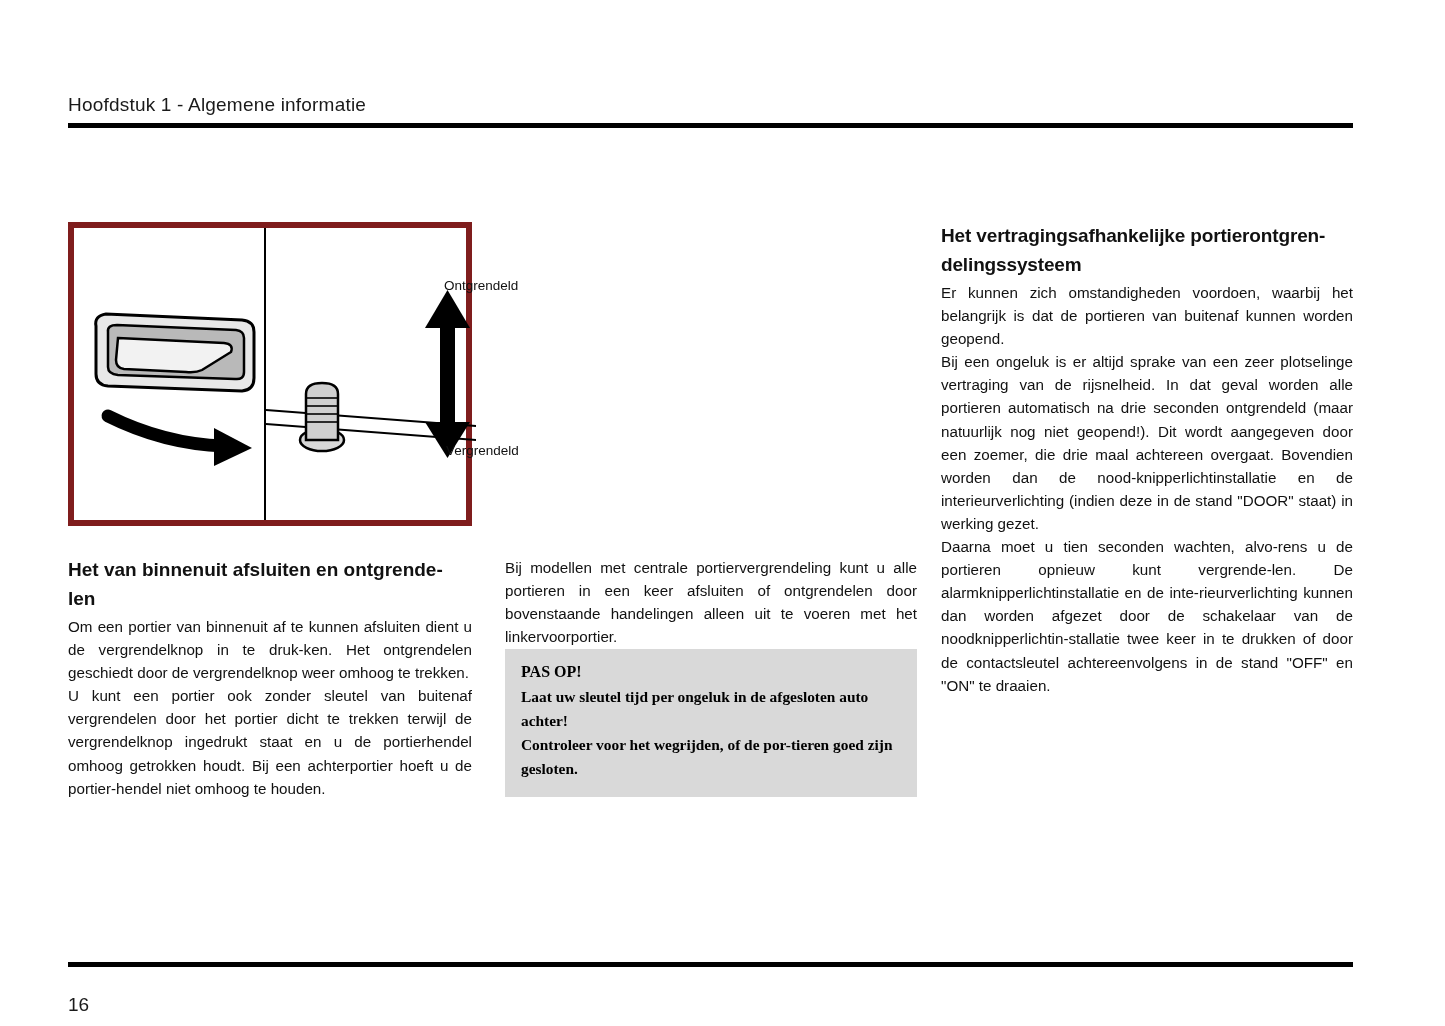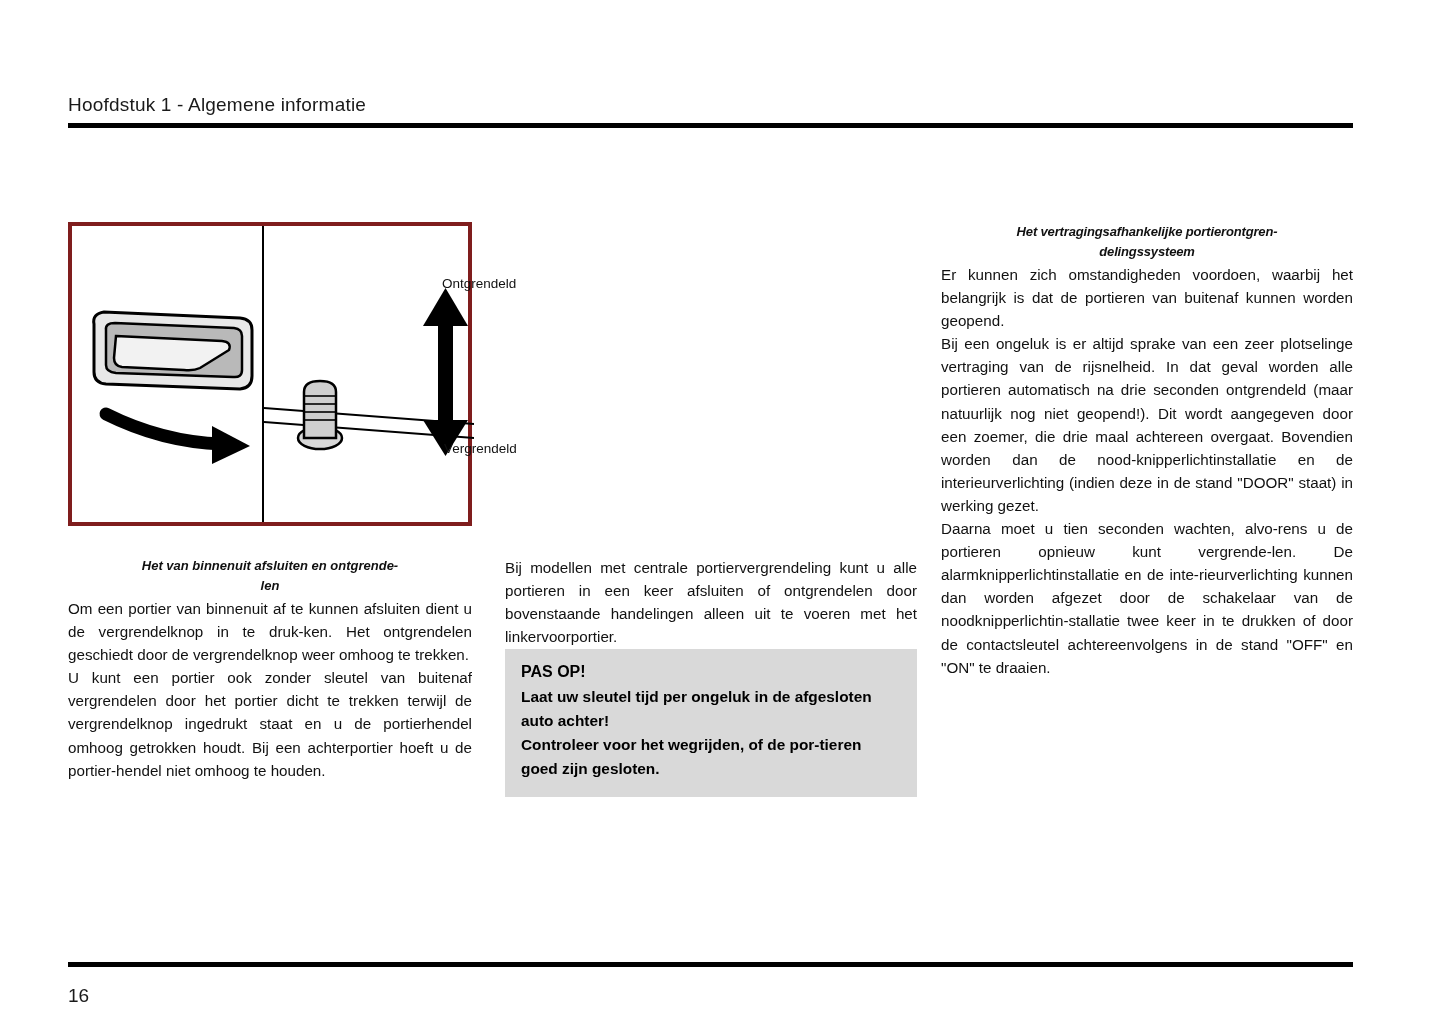--- a/index.html
+++ b/index.html
@@ -47,59 +47,58 @@
     width: 1285px;
   }
   .footer-rule {
     height: 5px;
     background: #000000;
     width: 100%;
   }
   .footer-page-number {
     font-size: 19px;
     color: #1a1a1a;
-    padding-top: 18px;
+    padding-top: 27px;
   }
 
   
   .col {
     position: absolute;
     font-size: 15.2px;
     line-height: 1.52;
     text-align: justify;
     color: #111111;
   }
   .col1 { left: 68px;  top: 190px; width: 404px; }
   .col2 { left: 505px; top: 524px; width: 412px; }
   .col3 { left: 941px; top: 190px; width: 412px; }
 
   .head-bold {
     font-weight: bold;
-    font-size: 13px;
+    font-size: 19px;
     line-height: 1.5;
     margin-bottom: 2px;
-    text-align: center;
-    font-style: italic;
+    text-align: left;
   }
   .para {
     margin: 0 0 0 0;
     text-align: justify;
     hyphens: manual;
   }
   .para + .para { margin-top: 0px; }
   .tight { letter-spacing: -0.15px; }
 
   
   .figure {
     position: absolute;
     left: 68px;
     top: 190px;
     width: 404px;
     height: 304px;
-    border: 4px solid #7f1d1d;
+    border: 6px solid #7f1d1d;
     box-sizing: border-box;
     background: #fff;
   }
   .fig-divider {
     position: absolute;
     left: 190px;
     top: 0;
     width: 2px;
     height: 100%;
     background: #000;
@@ -123,20 +122,21 @@
 
   
   .caution {
     position: absolute;
     left: 505px;
     top: 617px;
     width: 412px;
     background: #d9d9d9;
     padding: 14px 16px 16px 16px;
     box-sizing: border-box;
+    font-family: Liberation Serif, serif;
   }
   .caution-title {
     font-weight: bold;
     font-size: 16px;
     margin-bottom: 4px;
   }
   .caution-text {
     font-weight: bold;
     font-size: 15.4px;
     line-height: 1.55;

